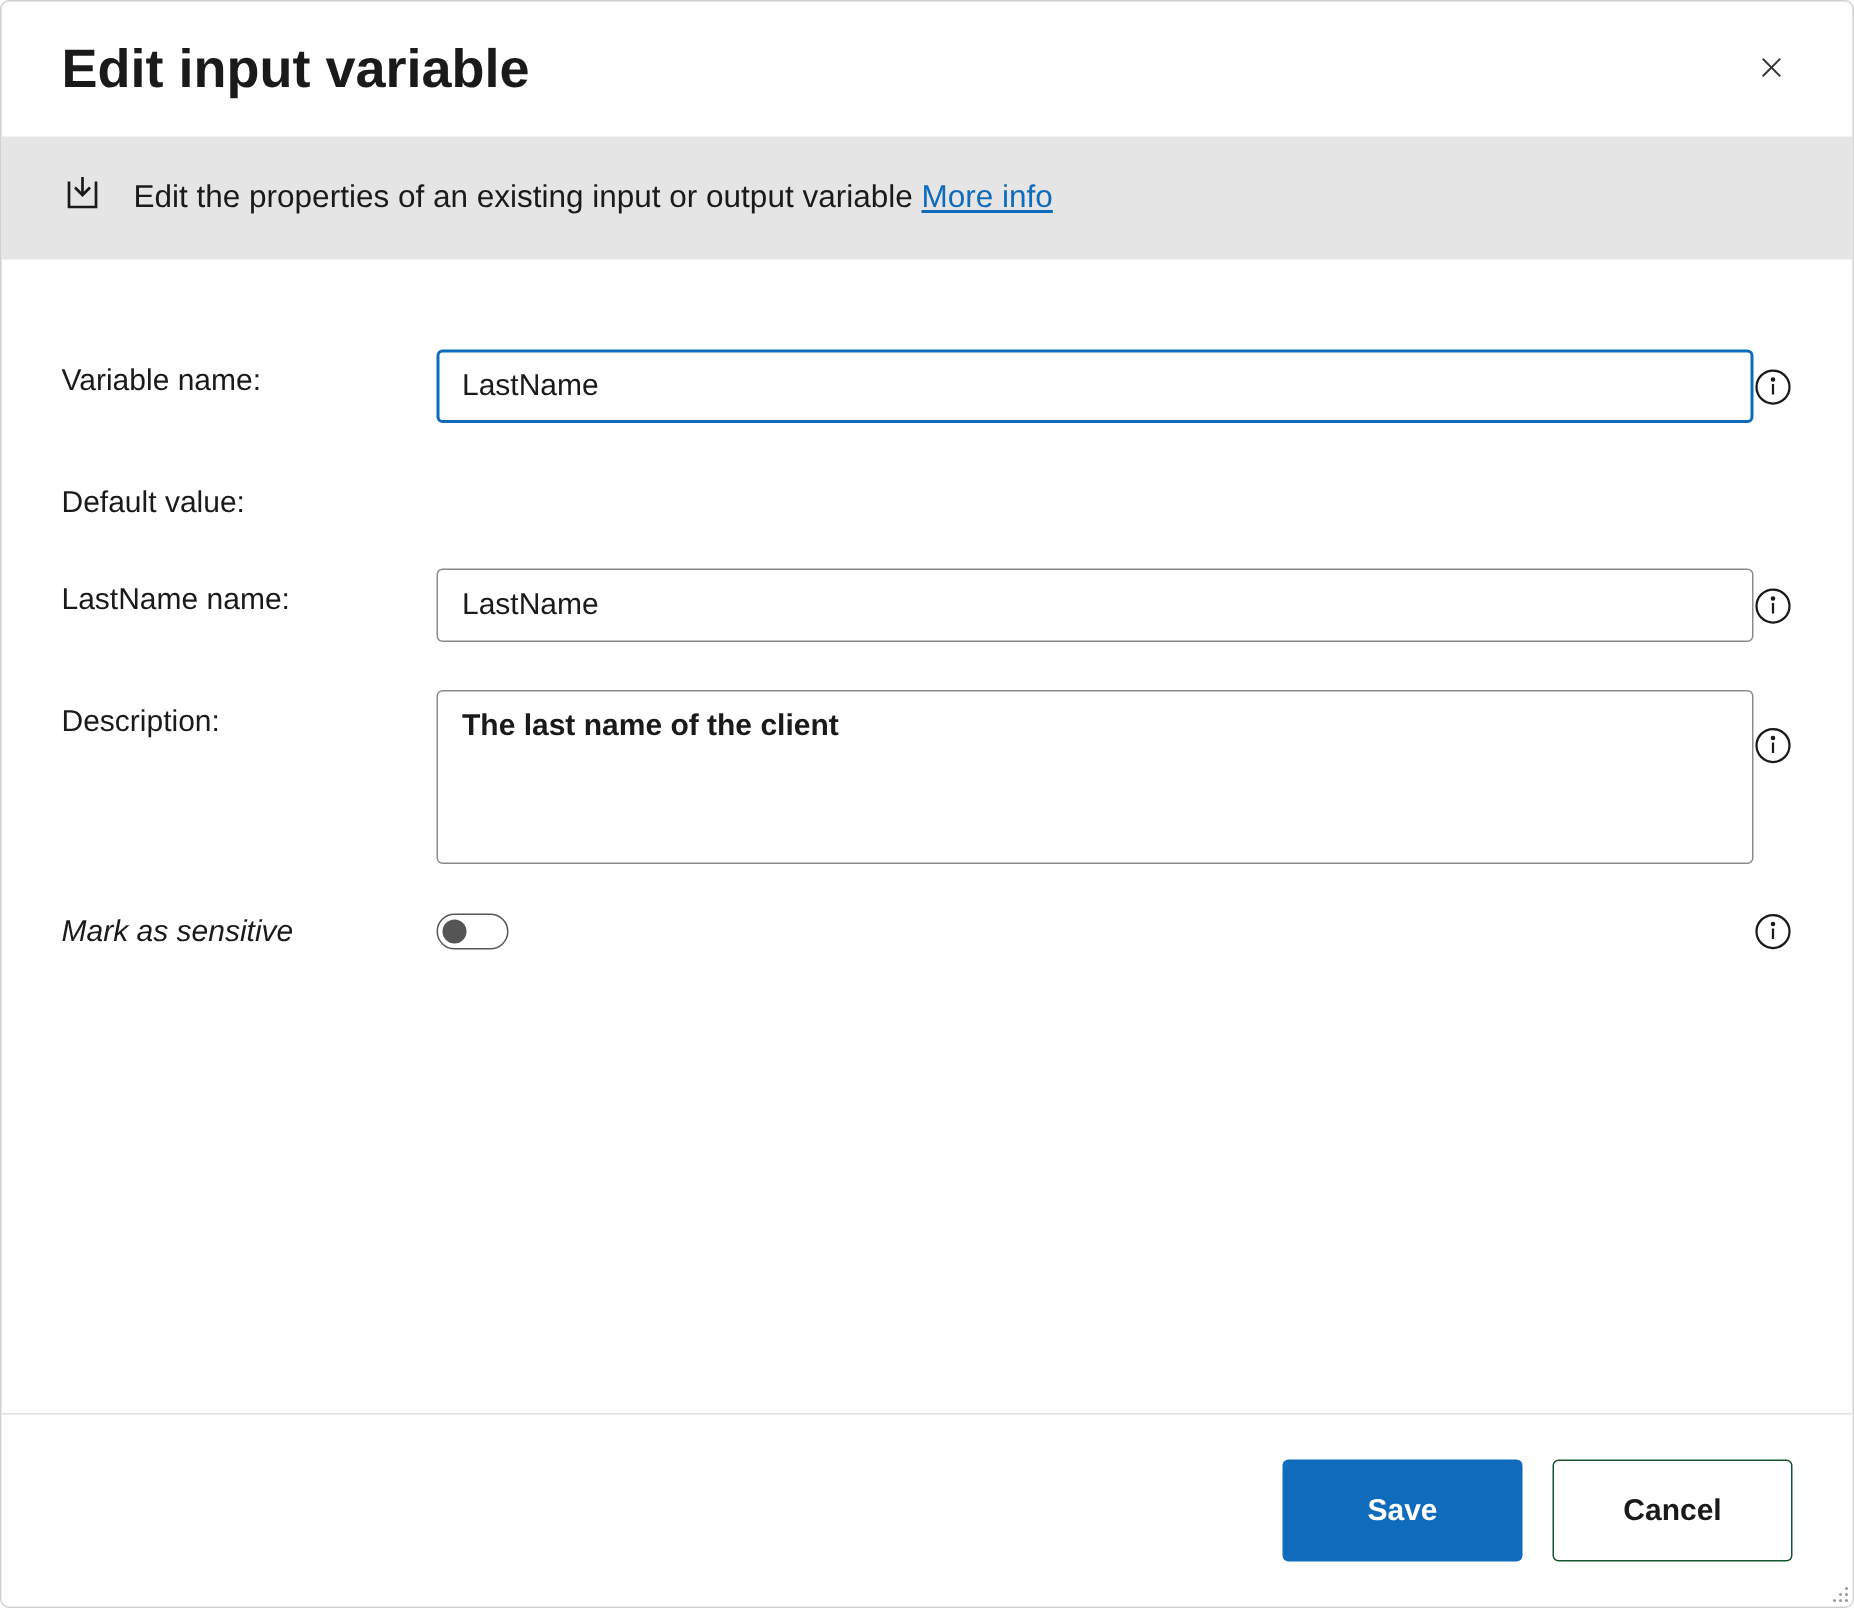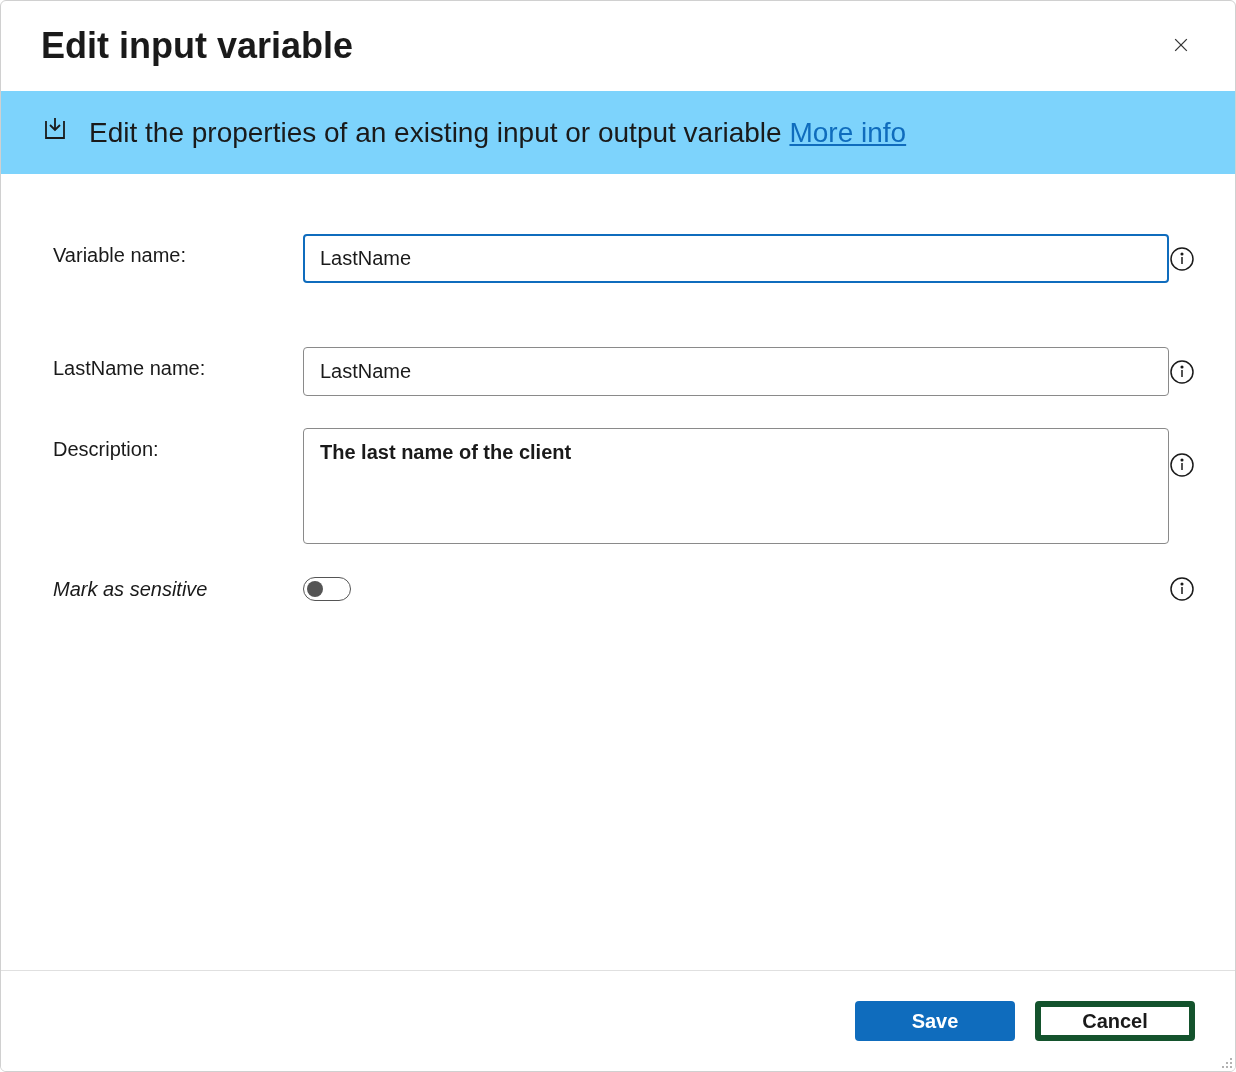--- a/index.html
+++ b/index.html
@@ -33,44 +33,43 @@
       border: none;
       cursor: pointer;
       padding: 4px;
       color: #333;
     }
     .close-btn svg {
       width: 20px;
       height: 20px;
     }
     .info-banner {
-      background: #7dd3fc;
+      background: #e5e5e5;
       padding: 24px 40px;
       display: flex;
       align-items: center;
       gap: 20px;
-      font-size: 28px;
+      font-size: 21px;
       color: #1a1a1a;
     }
     .info-banner .banner-icon {
       flex-shrink: 0;
     }
     .info-banner a {
       color: #0f6cbd;
       text-decoration: underline;
     }
     .form-body {
       padding: 60px 40px 40px 40px;
     }
     .form-row {
       display: flex;
       align-items: flex-start;
       margin-bottom: 32px;
       gap: 20px;
-      margin-left: 12px;
     }
     .form-label {
       width: 230px;
       flex-shrink: 0;
       font-size: 20px;
       color: #1a1a1a;
       padding-top: 10px;
     }
     .form-control-wrap {
       flex: 1;
@@ -155,36 +154,36 @@
       right: 0;
       border-top: 1px solid #e0e0e0;
       padding: 30px 40px;
       display: flex;
       justify-content: flex-end;
       gap: 20px;
       background: #fff;
     }
     .btn {
       min-width: 160px;
-      height: 40px;
+      height: 68px;
       font-size: 20px;
       font-family: inherit;
       border-radius: 4px;
       cursor: pointer;
       font-weight: 600;
     }
     .btn-primary {
       background: #0f6cbd;
       color: #fff;
       border: none;
     }
     .btn-secondary {
       background: #fff;
       color: #1a1a1a;
-      border: 6px solid #14532d;
+      border: 1px solid #14532d;
     }
     .resize-grip {
       position: absolute;
       bottom: 2px;
       right: 2px;
       width: 16px;
       height: 16px;
       pointer-events: none;
     }
     .toggle-row {
@@ -236,20 +235,21 @@
             <circle cx="13" cy="13" r="11"></circle>
             <line x1="13" y1="11" x2="13" y2="18"></line>
             <circle cx="13" cy="8" r="0.8" fill="#1a1a1a"></circle>
           </svg>
       </span>
     </div>
   </div>
 
 
   <div class="form-row">
+    <div class="form-label">Default value:</div>
   </div>
 
   <div class="form-row">
     <div class="form-label">LastName name:</div>
     <div class="form-control-wrap">
       <input type="text" class="form-input" value="LastName" style="">
       <span class="info-icon">
         <svg viewBox="0 0 26 26" fill="none" stroke="#1a1a1a" stroke-width="1.5">
             <circle cx="13" cy="13" r="11"></circle>
             <line x1="13" y1="11" x2="13" y2="18"></line>

